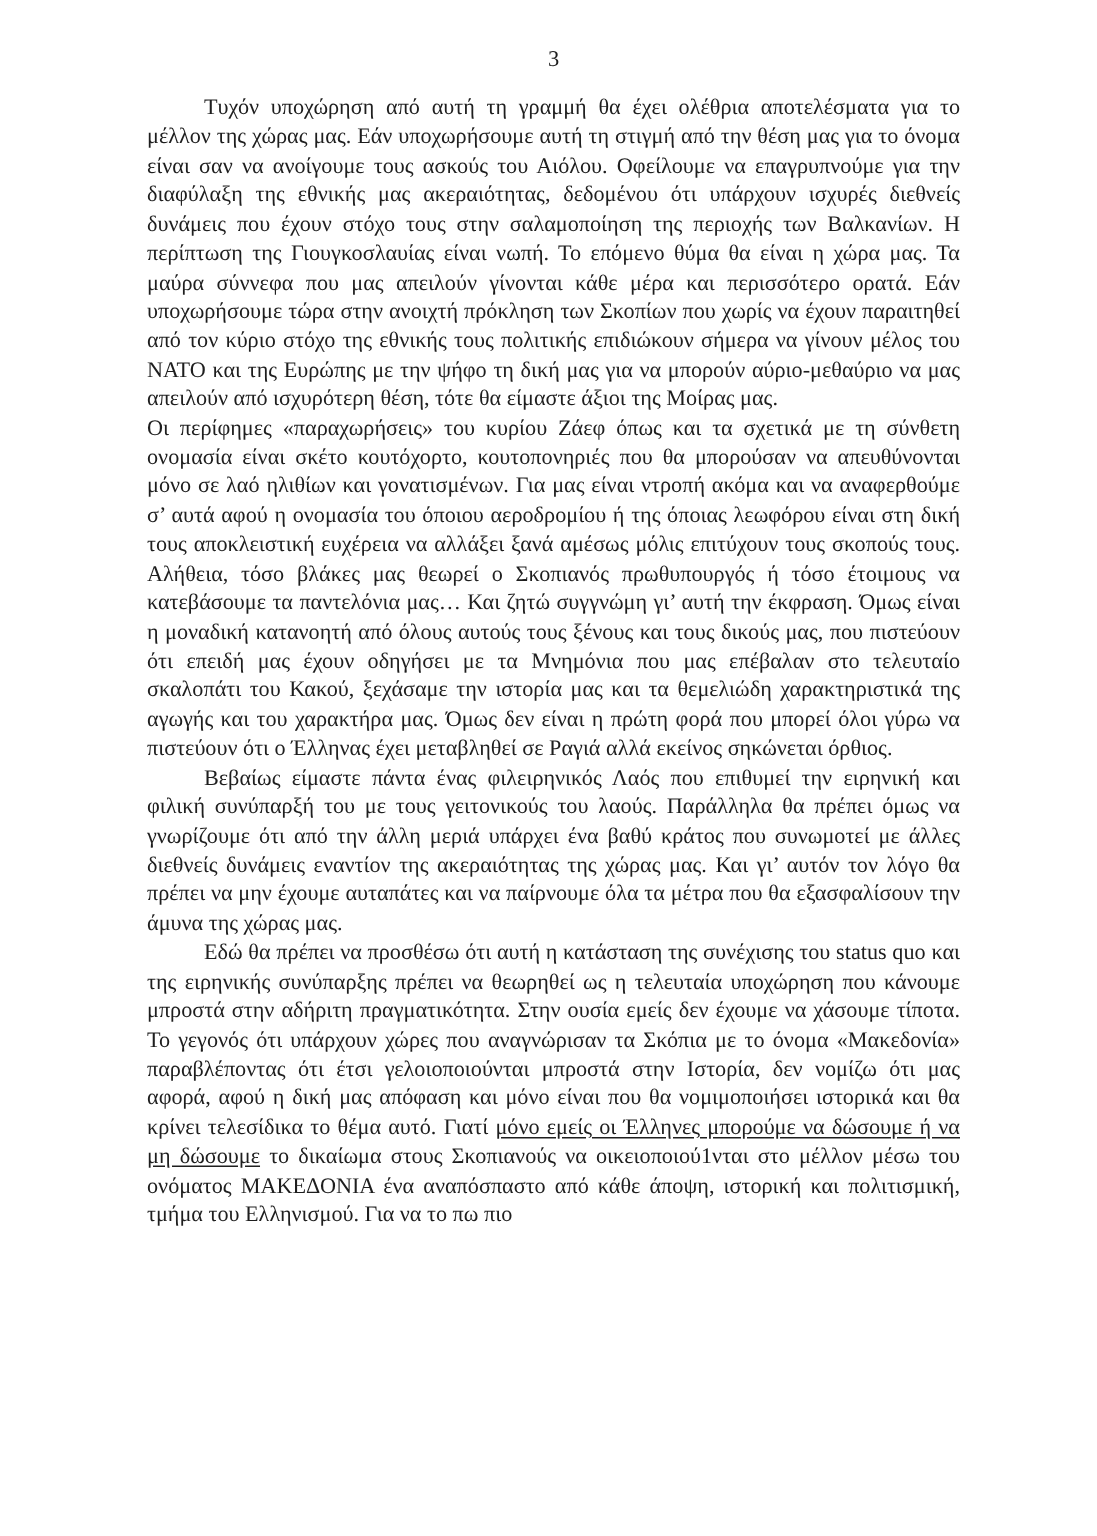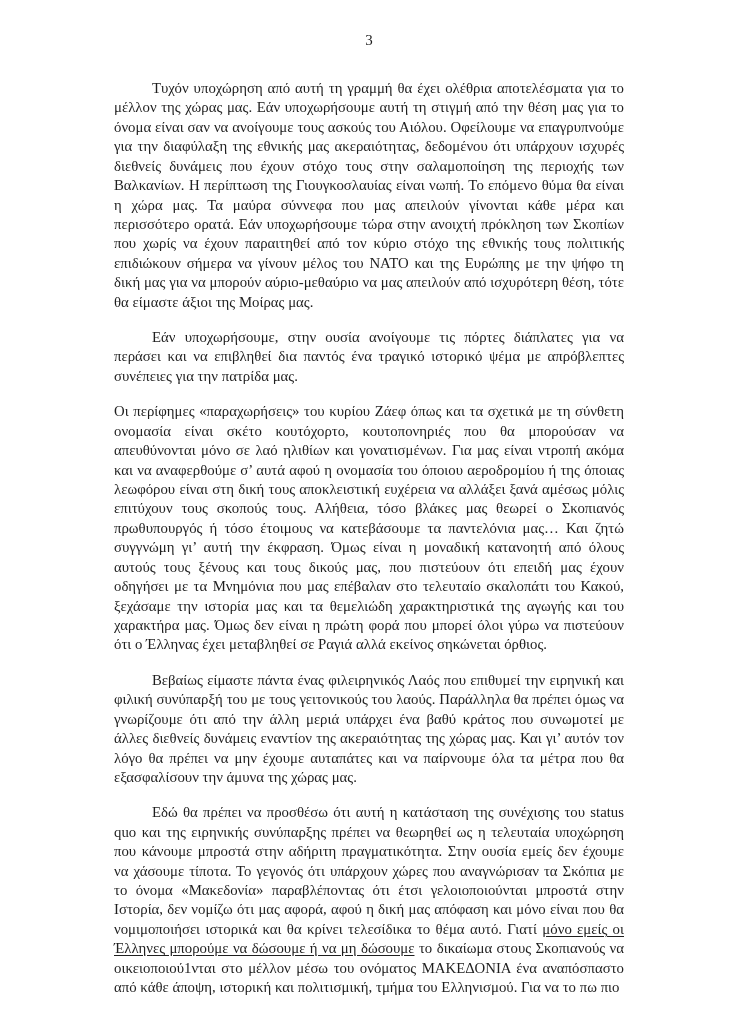--- a/index.html
+++ b/index.html
@@ -30,21 +30,21 @@
     position: absolute;
     top: 63px;
     left: 98px;
     width: 542px;
     font-size: 14.8px;
     line-height: 19.42px;
     text-align: justify;
     text-justify: inter-word;
   }
   .content p {
-    margin: 16px;
+    margin: 0;
     padding: 0;
   }
   .content p.indent {
     text-indent: 38px;
   }
   .content p.no-indent {
     text-indent: 0;
   }
   .u {
     text-decoration: underline;
@@ -53,21 +53,20 @@
 </style>
 </head>
 <body>
 
 <div class="page">
   <div class="page-number">3</div>
 
   <div class="content">
     <p class="indent"><span>Τυχόν υποχώρηση από αυτή τη γραμμή θα έχει ολέθρια αποτελέσματα για το μέλλον της χώρας μας. Εάν υποχωρήσουμε αυτή τη στιγμή από την θέση μας για το όνομα είναι σαν να ανοίγουμε τους ασκούς του Αιόλου. Οφείλουμε να επαγρυπνούμε για την διαφύλαξη της εθνικής μας ακεραιότητας, δεδομένου ότι υπάρχουν ισχυρές διεθνείς δυνάμεις που έχουν στόχο τους στην σαλαμοποίηση της περιοχής των Βαλκανίων. Η περίπτωση της Γιουγκοσλαυίας είναι νωπή. Το επόμενο θύμα θα είναι η χώρα μας. Τα μαύρα σύννεφα που μας απειλούν γίνονται κάθε μέρα και περισσότερο ορατά. Εάν υποχωρήσουμε τώρα στην ανοιχτή πρόκληση των Σκοπίων που χωρίς να έχουν παραιτηθεί από τον κύριο στόχο της εθνικής τους πολιτικής επιδιώκουν σήμερα να γίνουν μέλος του ΝΑΤΟ και της Ευρώπης με την ψήφο τη δική μας για να μπορούν αύριο-μεθαύριο να μας απειλούν από ισχυρότερη θέση, τότε θα είμαστε άξιοι της Μοίρας μας.</span></p>
 
-    <p class="indent"><span>Εάν υποχωρήσουμε, στην ουσία ανοίγουμε τις πόρτες διάπλατες για να περάσει και να επιβληθεί δια παντός ένα τραγικό ιστορικό ψέμα με απρόβλεπτες συνέπειες για την πατρίδα μας.</span></p>
 
     <p class="no-indent"><span>Οι περίφημες «παραχωρήσεις» του κυρίου Ζάεφ όπως και τα σχετικά με τη σύνθετη ονομασία είναι σκέτο κουτόχορτο, κουτοπονηριές που θα μπορούσαν να απευθύνονται μόνο σε λαό ηλιθίων και γονατισμένων. Για μας είναι ντροπή ακόμα και να αναφερθούμε σ’ αυτά αφού η ονομασία του όποιου αεροδρομίου ή της όποιας λεωφόρου είναι στη δική τους αποκλειστική ευχέρεια να αλλάξει ξανά αμέσως μόλις επιτύχουν τους σκοπούς τους. Αλήθεια, τόσο βλάκες μας θεωρεί ο Σκοπιανός πρωθυπουργός ή τόσο έτοιμους να κατεβάσουμε τα παντελόνια μας… Και ζητώ συγγνώμη γι’ αυτή την έκφραση. Όμως είναι η μοναδική κατανοητή από όλους αυτούς τους ξένους και τους δικούς μας, που πιστεύουν ότι επειδή μας έχουν οδηγήσει με τα Μνημόνια που μας επέβαλαν στο τελευταίο σκαλοπάτι του Κακού, ξεχάσαμε την ιστορία μας και τα θεμελιώδη χαρακτηριστικά της αγωγής και του χαρακτήρα μας. Όμως δεν είναι η πρώτη φορά που μπορεί όλοι γύρω να πιστεύουν ότι ο Έλληνας έχει μεταβληθεί σε Ραγιά αλλά εκείνος σηκώνεται όρθιος.</span></p>
 
     <p class="indent"><span>Βεβαίως είμαστε πάντα ένας φιλειρηνικός Λαός που επιθυμεί την ειρηνική και φιλική συνύπαρξή του με τους γειτονικούς του λαούς. Παράλληλα θα πρέπει όμως να γνωρίζουμε ότι από την άλλη μεριά υπάρχει ένα βαθύ κράτος που συνωμοτεί με άλλες διεθνείς δυνάμεις εναντίον της ακεραιότητας της χώρας μας. Και γι’ αυτόν τον λόγο θα πρέπει να μην έχουμε αυταπάτες και να παίρνουμε όλα τα μέτρα που θα εξασφαλίσουν την άμυνα της χώρας μας.</span></p>
 
     <p class="indent"><span>Εδώ θα πρέπει να προσθέσω ότι αυτή η κατάσταση της συνέχισης του status quo και της ειρηνικής συνύπαρξης πρέπει να θεωρηθεί ως η τελευταία υποχώρηση που κάνουμε μπροστά στην αδήριτη  πραγματικότητα. Στην ουσία εμείς δεν έχουμε να χάσουμε τίποτα. Το γεγονός ότι υπάρχουν χώρες που αναγνώρισαν τα Σκόπια με το όνομα «Μακεδονία» παραβλέποντας ότι έτσι γελοιοποιούνται μπροστά στην Ιστορία, δεν νομίζω ότι μας αφορά, αφού η δική μας απόφαση και μόνο είναι που θα νομιμοποιήσει ιστορικά και θα κρίνει τελεσίδικα το θέμα αυτό. Γιατί </span><span class="u">μόνο εμείς οι Έλληνες μπορούμε να δώσουμε ή να μη δώσουμε</span><span> το δικαίωμα στους Σκοπιανούς να οικειοποιού1νται στο μέλλον μέσω του ονόματος ΜΑΚΕΔΟΝΙΑ ένα αναπόσπαστο από κάθε άποψη, ιστορική και πολιτισμική, τμήμα του Ελληνισμού. Για να το πω πιο</span></p>
   </div>
 </div>
 
 </body></html>

